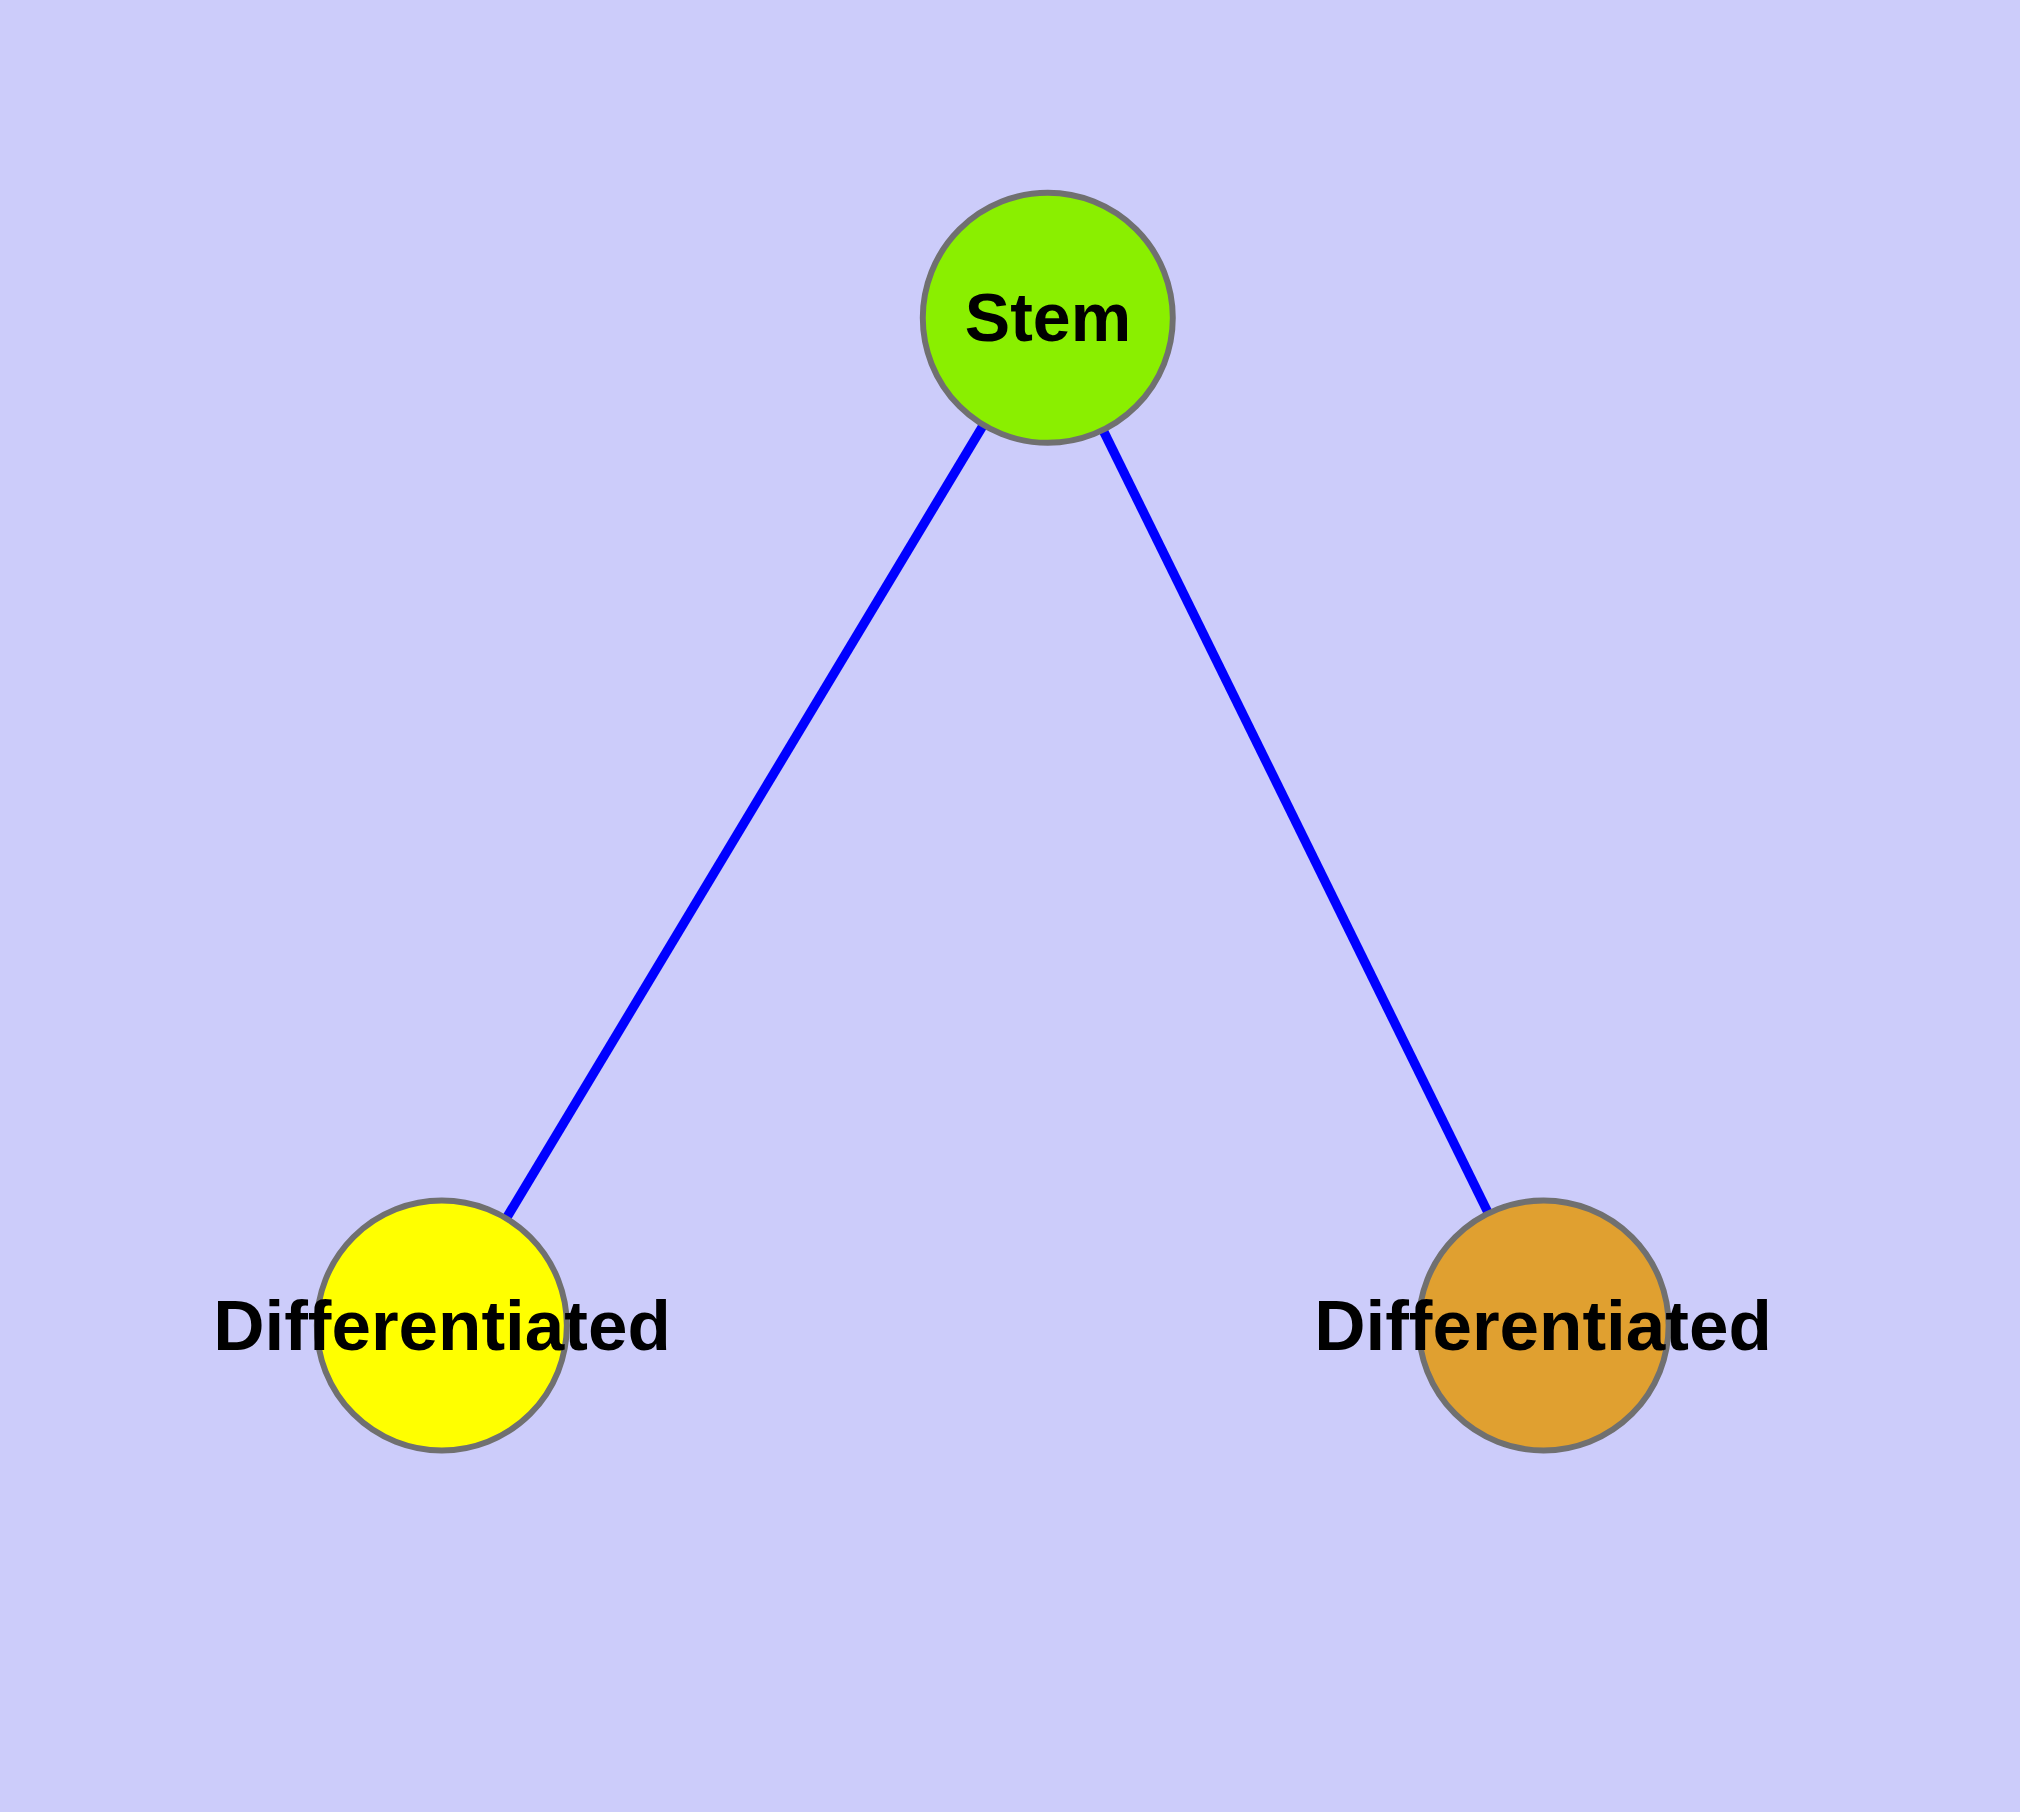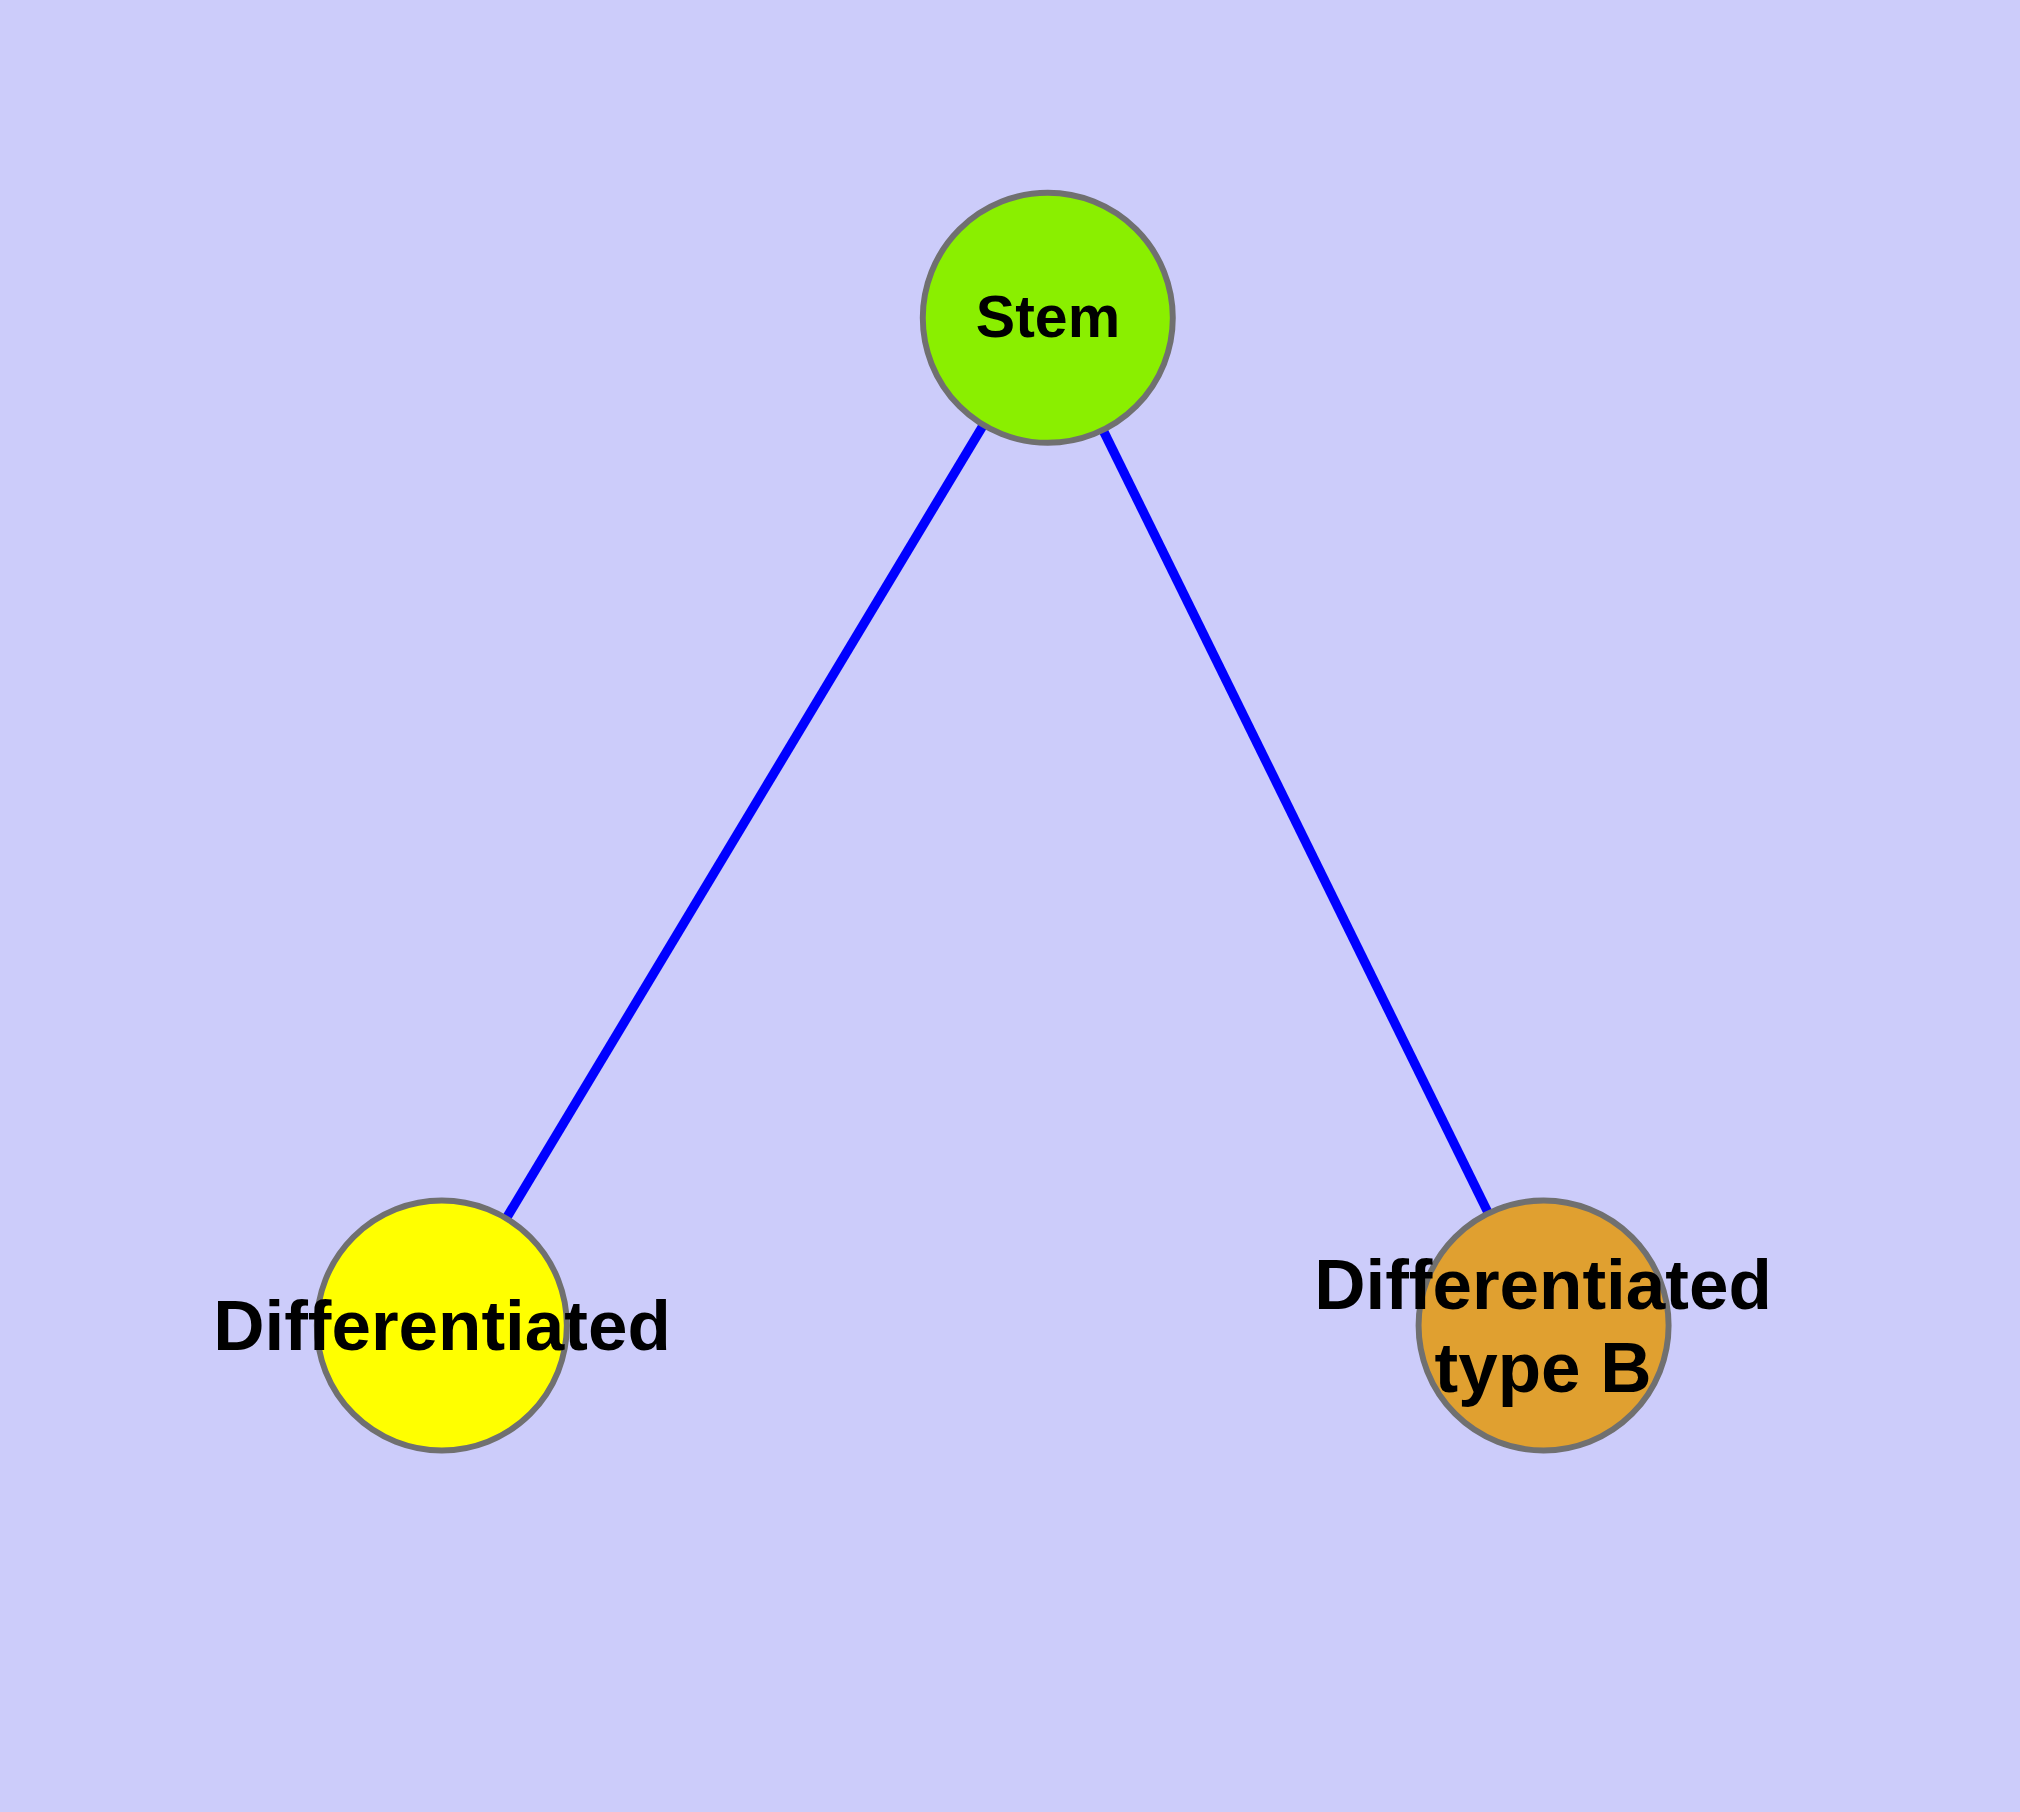--- a/index.html
+++ b/index.html
@@ -33,21 +33,21 @@
     position: absolute;
     text-align: center;
     color: #000000;
     font-weight: bold;
     white-space: pre;
     line-height: 1.17;
     pointer-events: none;
     transform: translate(-50%, -50%);
   }
   .node-label.inside {
-    font-size: 59px;
+    font-size: 68px;
   }
   .node-label.leaf {
     font-size: 71px;
   }
 </style>
 </head>
 <body>
 
 <div id="canvas">
 
@@ -61,17 +61,17 @@
     <g id="node-layer">
         <circle cx="1236" cy="375" r="147.5" fill="#8aef00" stroke="#707070" stroke-width="7"></circle>
         <circle cx="521" cy="1564" r="147.5" fill="#ffff00" stroke="#707070" stroke-width="7"></circle>
         <circle cx="1821" cy="1564" r="147.5" fill="#e0a030" stroke="#707070" stroke-width="7"></circle>
       </g>
   </svg>
 
   <div id="label-layer">
       <div class="node-label inside" style="left: 1048px; top: 318px; color: rgb(0, 0, 0);"><div>Stem</div></div>
       <div class="node-label leaf" style="left: 442px; top: 1326px; color: rgb(0, 0, 0);"><div>Differentiated</div></div>
-      <div class="node-label leaf" style="left: 1543px; top: 1326px; color: rgb(0, 0, 0);"><div>Differentiated</div><div>type B</div></div>
+      <div class="node-label leaf" style="left: 1543px; top: 1326px; color: rgb(0, 0, 0);"><div>Differentiated</div></div>
     </div>
 
 </div>
 
 
 </body></html>

